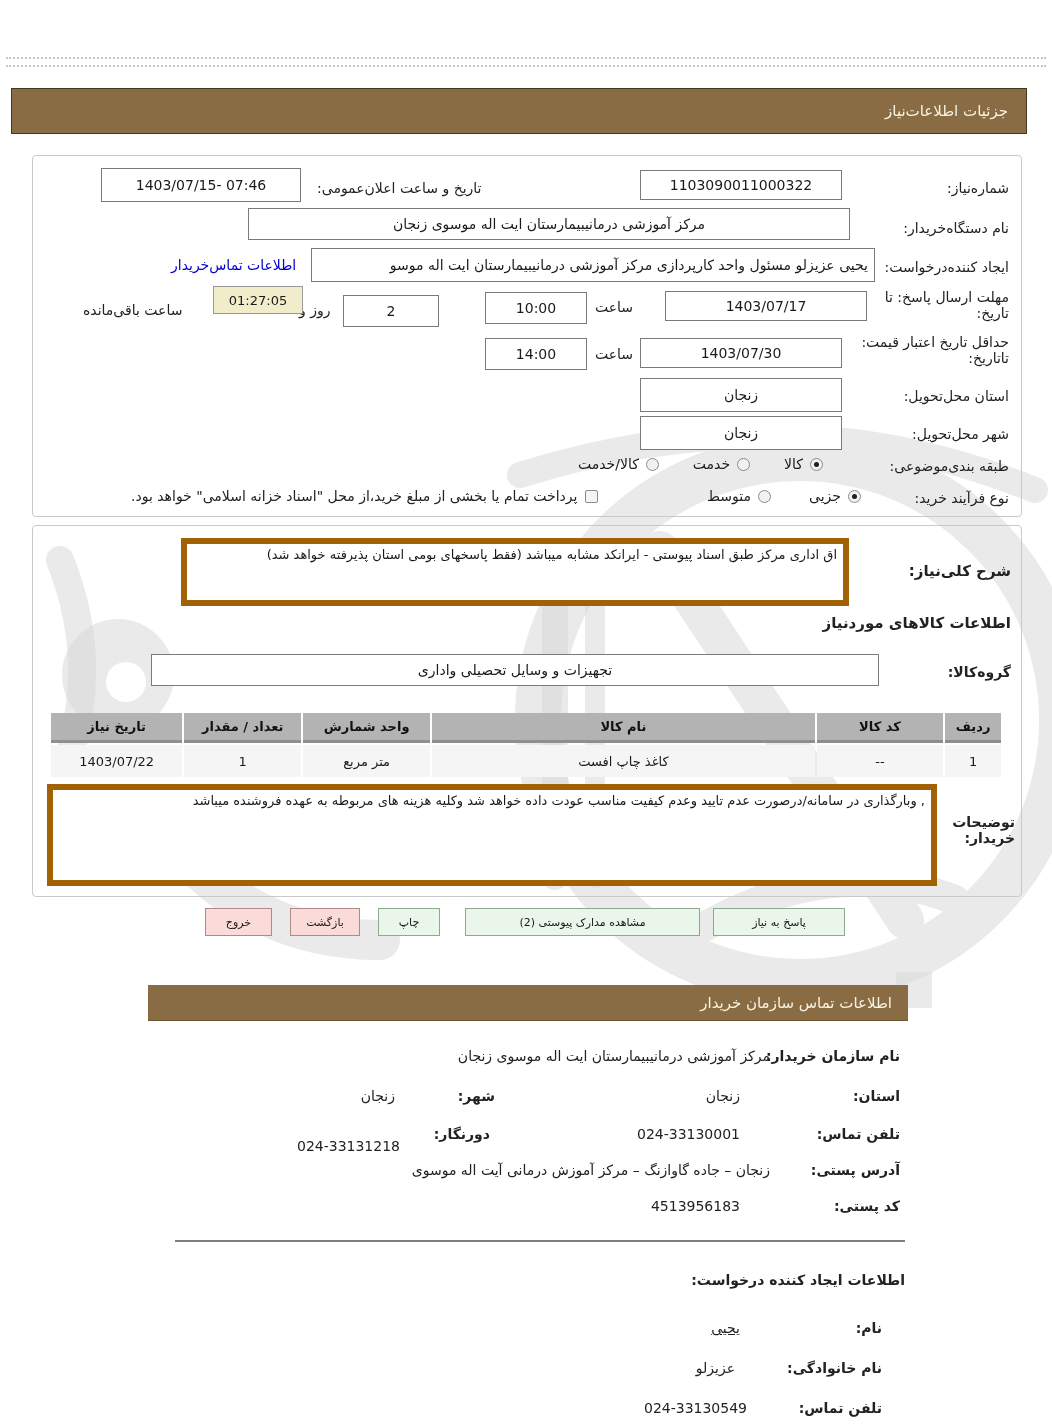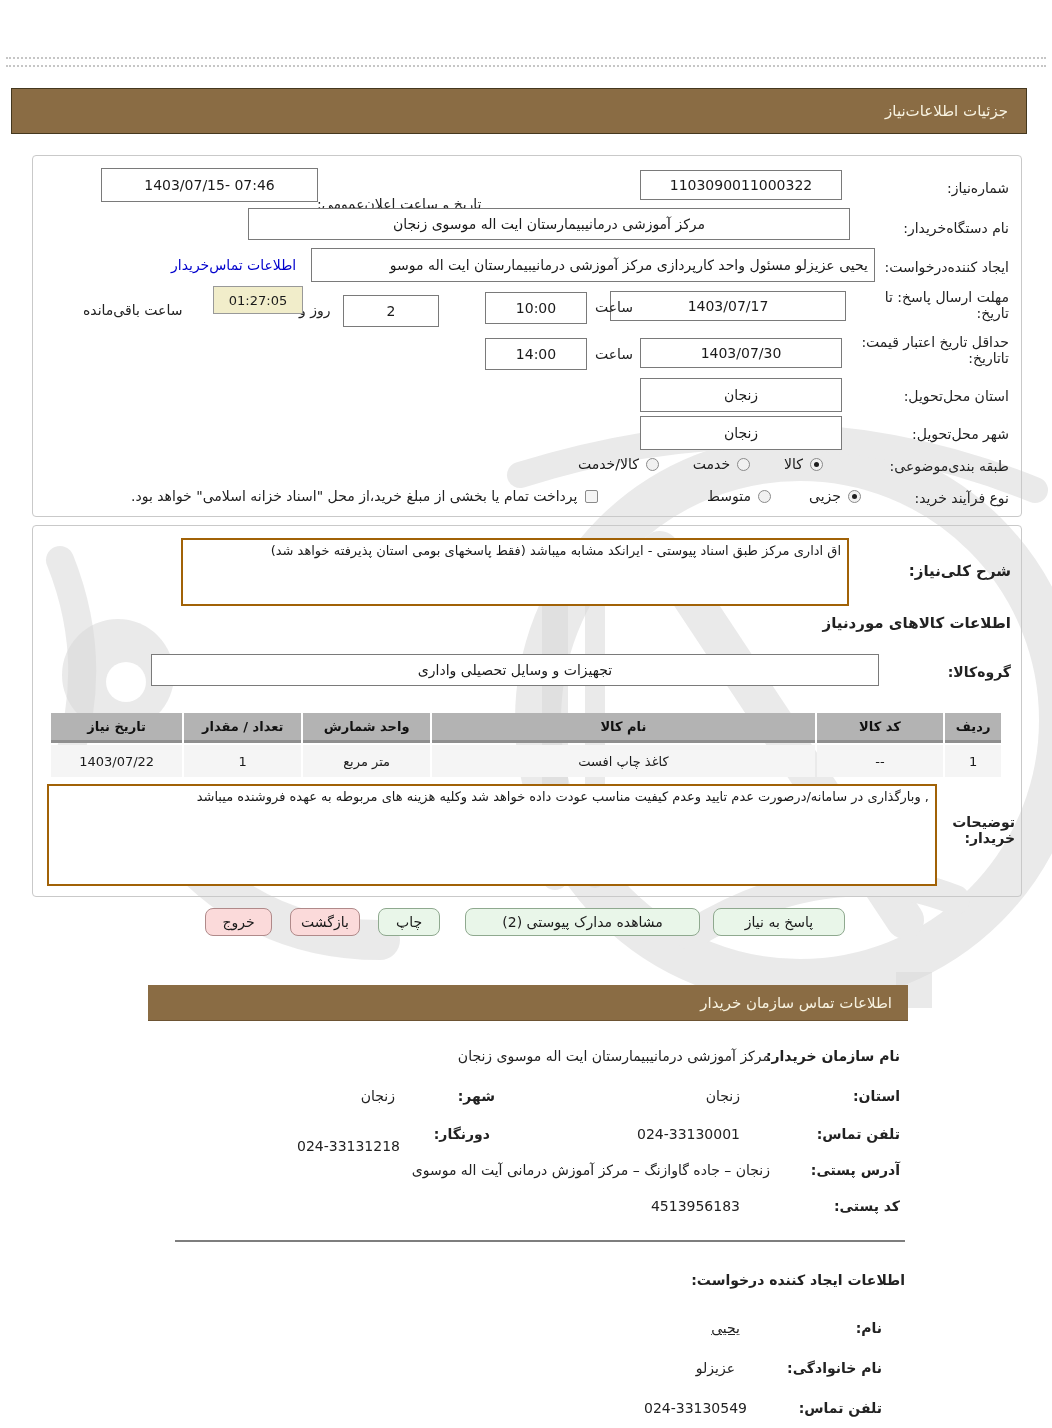--- a/index.html
+++ b/index.html
@@ -34,39 +34,39 @@
   .lbl.b { font-weight:bold; }
   .inp {
     position:absolute; z-index:2;
     background:#fff; border:1px solid #7a7a7a;
     display:flex; align-items:center; justify-content:center;
     font-size:14px; overflow:hidden; white-space:nowrap;
   }
   .inp.start { justify-content:flex-start; padding-right:6px; }
   .tarea {
     position:absolute; z-index:2;
-    background:#fff; border:2px solid #a16207;
+    background:#fff; border:6px solid #a16207;
     font-size:13px; line-height:1.55; padding:1px 6px;
     overflow:hidden; text-align:right;
   }
   .timerbox {
     position:absolute; z-index:2;
     background:#f1edca; border:1px solid #999;
     display:flex; align-items:center; justify-content:center;
     font-size:13px;
   }
   .optrow { position:absolute; z-index:2; display:flex; align-items:center; gap:34px; }
   .opt { display:flex; align-items:center; gap:7px; font-size:14px; }
   .radio { width:13px; height:13px; border-radius:50%; border:1px solid #8a8a8a; background:#f1f1f1; position:relative; flex:0 0 auto; }
   .radio.checked::after { content:""; position:absolute; inset:3px; border-radius:50%; background:#1e1e1e; }
   .checkbox { width:13px; height:13px; border:1px solid #8a8a8a; background:#f5f5f5; border-radius:2px; flex:0 0 auto; }
   .btn {
     position:absolute; z-index:2; height:28px;
     display:flex; align-items:center; justify-content:center;
-    font-size:14px; cursor:pointer; white-space:nowrap;border-radius:8px;
+    font-size:11px; cursor:pointer; white-space:nowrap;
   }
   .btn.green { background:#e9f6e9; border:1px solid #8fa98f; }
   .btn.pink  { background:#fbdada; border:1px solid #b08a8a; }
   table.goods {
     position:absolute; z-index:2; right:18px; top:185px; width:954px;
     border-collapse:separate; border-spacing:2px;
     font-size:13px;
   }
   table.goods th {
     background:#b3b3b3; color:#111; font-weight:bold;
@@ -105,32 +105,32 @@
 
   <div class="titlebar" style="right:25px; top:88px; width:1016px; height:46px;">
     <span>جزئیات اطلاعات‌نیاز</span>
   </div>
 
   <div class="box" style="right:30px; top:155px; width:990px; height:362px;">
 
     <span class="lbl" style="right:12px; top:24px;">شماره‌نیاز:</span>
     <div class="inp ltr" style="left:607px; top:14px; width:202px; height:30px;">1103090011000322</div>
 
-    <span class="lbl" style="left:284px; top:40px;">تاریخ و ساعت اعلان‌عمومی:</span>
-    <div class="inp ltr" style="left:68px; top:12px; width:217px; height:34px;">1403/07/15- 07:46</div>
+    <span class="lbl" style="left:284px; top:24px;">تاریخ و ساعت اعلان‌عمومی:</span>
+    <div class="inp ltr" style="left:68px; top:12px; width:200px; height:34px;">1403/07/15- 07:46</div>
 
     <span class="lbl" style="right:12px; top:64px;">نام دستگاه‌خریدار:</span>
     <div class="inp" style="left:215px; top:52px; width:602px; height:32px;">مرکز آموزشی درمانیبیمارستان ایت اله موسوی زنجان</div>
 
     <span class="lbl" style="right:12px; top:103px;">ایجاد کننده‌درخواست:</span>
     <div class="inp start" style="left:278px; top:92px; width:564px; height:34px;">یحیی عزیزلو مسئول واحد کارپردازی مرکز آموزشی درمانیبیمارستان ایت اله موسو</div>
     <a class="clink" style="left:138px; top:101px;">اطلاعات تماس‌خریدار</a>
 
     <span class="lbl wrap" style="right:12px; top:133px; width:152px;">مهلت ارسال پاسخ: تا تاریخ:</span>
-    <div class="inp ltr" style="left:577px; top:135px; width:236px; height:30px;">1403/07/17</div>
+    <div class="inp ltr" style="left:632px; top:135px; width:202px; height:30px;">1403/07/17</div>
     <span class="lbl" style="left:562px; top:143px;">ساعت</span>
     <div class="inp ltr" style="left:452px; top:136px; width:102px; height:32px;">10:00</div>
     <div class="inp ltr" style="left:310px; top:139px; width:96px; height:32px;">2</div>
     <span class="lbl" style="left:266px; top:146px;">روز و</span>
     <div class="timerbox ltr" style="left:180px; top:130px; width:90px; height:28px;">01:27:05</div>
     <span class="lbl" style="left:50px; top:146px;">ساعت باقی‌مانده</span>
 
     <span class="lbl wrap" style="right:12px; top:178px; width:168px;">حداقل تاریخ اعتبار قیمت: تاتاریخ:</span>
     <div class="inp ltr" style="left:607px; top:182px; width:202px; height:30px;">1403/07/30</div>
     <span class="lbl" style="left:562px; top:190px;">ساعت</span>

